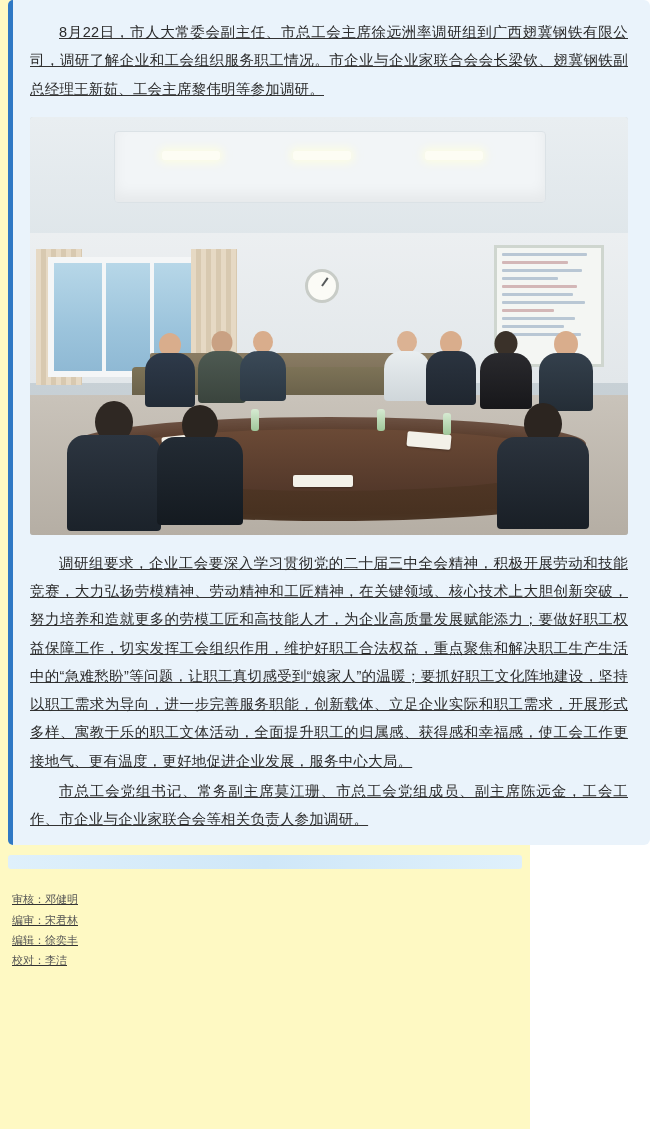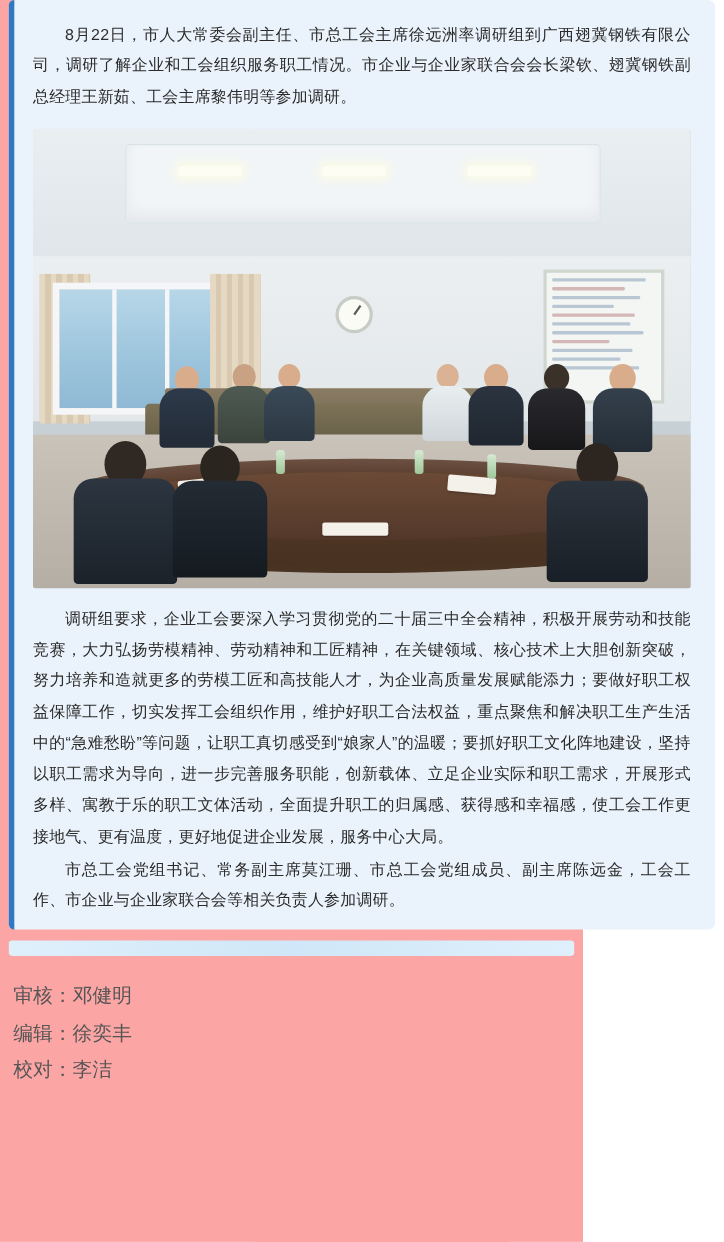--- a/index.html
+++ b/index.html
@@ -11,22 +11,23 @@
     width: 658px;
     height: 1129px;
     font-family: "Liberation Sans", sans-serif;
     color: #333333;
     overflow: hidden;
   }
   .page {
     position: relative;
     width: 530px;
     height: 1129px;
-    background: #fca5a5;
-    box-sizing: border-box;
+    background: #fef9c3;
+    box-sizing: border-box;
+    text-decoration: underline;
   }
   .article-card {
     position: relative;
     margin: 0 8px;
     background: #eaf3fb;
     border-radius: 6px;
     padding: 18px 22px 10px 22px;
     box-sizing: border-box;
     width: 642px;
   }
@@ -160,21 +161,21 @@
     border-radius: 18px 18px 4px 4px;
   }
   .divider-strip {
     margin: 10px 8px 0 8px;
     height: 14px;
     background: linear-gradient(90deg,#dff0fb 0%, #cfe7f8 50%, #dff0fb 100%);
     border-radius: 3px;
   }
   .footer {
     margin: 20px 0 0 12px;
-    font-size: 18px;
+    font-size: 11px;
     line-height: 1.85;
     color: #555555;
   }
   .footer div { white-space: nowrap; }
 </style>
 </head>
 <body>
 
 <div class="page">
 
@@ -276,17 +277,18 @@
     </div>
 
     <p class="para">调研组要求，企业工会要深入学习贯彻党的二十届三中全会精神，积极开展劳动和技能竞赛，大力弘扬劳模精神、劳动精神和工匠精神，在关键领域、核心技术上大胆创新突破，努力培养和造就更多的劳模工匠和高技能人才，为企业高质量发展赋能添力；要做好职工权益保障工作，切实发挥工会组织作用，维护好职工合法权益，重点聚焦和解决职工生产生活中的“急难愁盼”等问题，让职工真切感受到“娘家人”的温暖；要抓好职工文化阵地建设，坚持以职工需求为导向，进一步完善服务职能，创新载体、立足企业实际和职工需求，开展形式多样、寓教于乐的职工文体活动，全面提升职工的归属感、获得感和幸福感，使工会工作更接地气、更有温度，更好地促进企业发展，服务中心大局。</p>
     <p class="para">市总工会党组书记、常务副主席莫江珊、市总工会党组成员、副主席陈远金，工会工作、市企业与企业家联合会等相关负责人参加调研。</p>
   </div>
 
   <div class="divider-strip"></div>
 
   <div class="footer">
     <div>审核：邓健明</div>
+    <div>编审：宋君林</div>
     <div>编辑：徐奕丰</div>
     <div>校对：李洁</div>
   </div>
 
 </div>
 
 </body></html>

